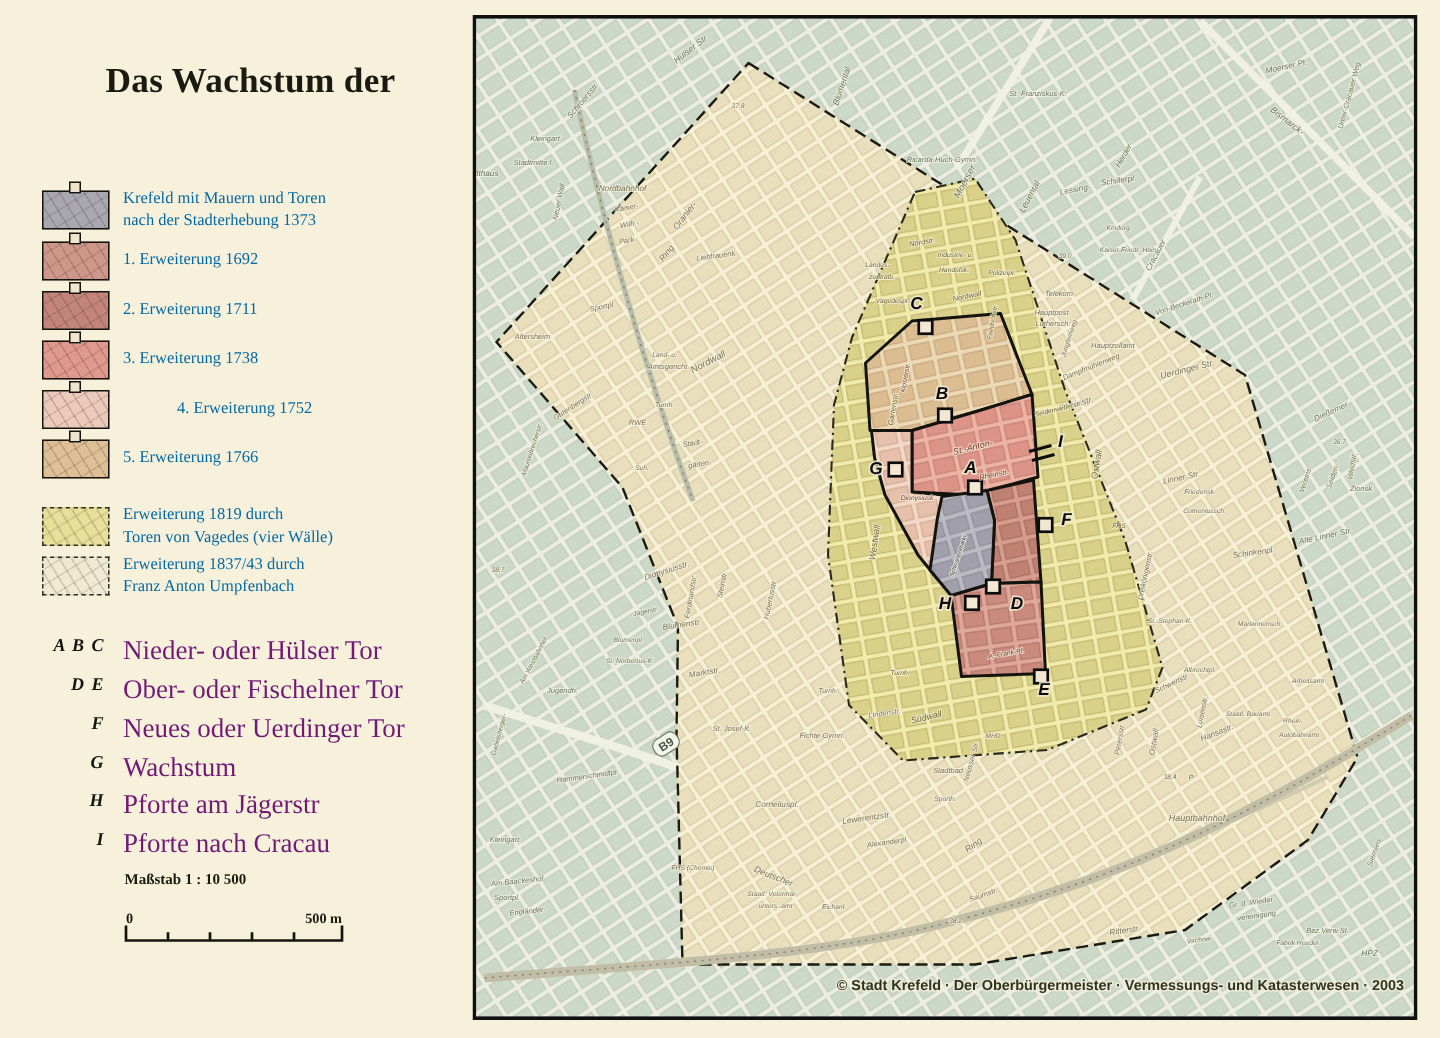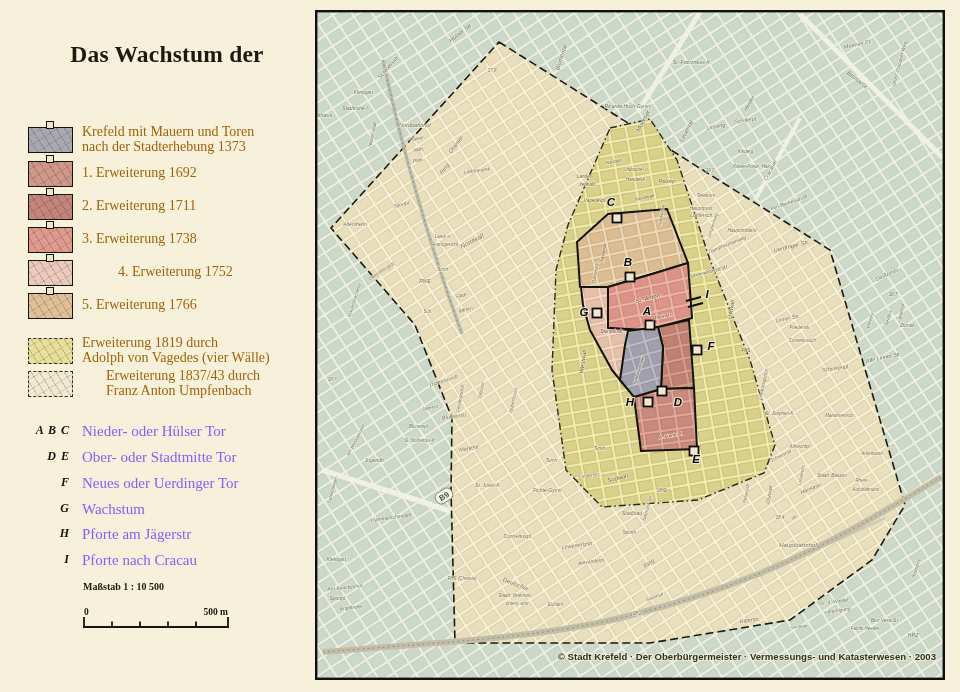--- a/index.html
+++ b/index.html
@@ -10,24 +10,24 @@
          font-size:23.5px;line-height:29px;font-weight:bold;color:#1a1a10;letter-spacing:.2px;}
   .leg-row{position:absolute;left:0;width:315px;}
   .swatch{position:absolute;left:28px;width:45px;height:26px;box-sizing:border-box;
           border:1.7px solid #14140f;
           background-image:
             repeating-linear-gradient(58deg, rgba(50,35,25,.20) 0 1px, transparent 1px 7px),
             repeating-linear-gradient(-32deg, rgba(50,35,25,.15) 0 1px, transparent 1px 9px);}
   .swatch.dashed{border:1.6px dashed #2e2e24;}
   .nub{position:absolute;top:-7.5px;left:17px;width:8px;height:8px;box-sizing:border-box;
        border:1.6px solid #14140f;background:#efe5cf;}
-  .leg-label{position:absolute;left:82px;font-size:14px;line-height:14.5px;color:#a16207;}
+  .leg-label{position:absolute;left:82px;font-size:11px;line-height:14.5px;color:#0369a1;}
   .gate-letters{position:absolute;left:20px;width:50px;text-align:right;
                 font-style:italic;font-weight:bold;font-size:12px;color:#14140f;letter-spacing:1px;}
-  .gate-label{position:absolute;left:82px;font-size:15px;color:#8b5cf6;}
+  .gate-label{position:absolute;left:82px;font-size:18px;color:#701a75;}
   #scale-label{position:absolute;left:83px;top:581px;font-size:10px;font-weight:bold;color:#1a1a10;}
   #scalebar{position:absolute;left:80px;top:606px;}
   
   #map-svg{position:absolute;left:315px;top:10px;}
   #map-svg text{font-family:"Liberation Sans",sans-serif;}
   .maplabel{paint-order:stroke;stroke:rgba(247,243,226,.70);stroke-width:1.2px;}
   .gate-letter{font-family:"Liberation Serif",serif;font-weight:bold;font-style:italic;
                fill:#0a0a0a;paint-order:stroke;stroke:rgba(243,235,211,.85);stroke-width:2.2px;}
   #copyright{font-family:"Liberation Serif",serif;font-weight:bold;
              paint-order:stroke;stroke:rgba(240,239,222,.75);stroke-width:2px;}
@@ -88,37 +88,37 @@
           <span class="nub"></span>
         </div>
         <div class="leg-label" style="top: 5px;">
           <div>5. Erweiterung 1766</div>
         </div>
       </div>
       <div class="leg-row" style="top: 338px;">
         <div class="swatch dashed" style="background-color: rgb(231, 223, 154);"></div>
         <div class="leg-label" style="top: -2px;">
           <div>Erweiterung 1819 durch</div>
-          <div>Adolph von Vagedes (vier Wälle)</div>
+          <div>Toren von Vagedes (vier Wälle)</div>
         </div>
       </div>
       <div class="leg-row" style="top: 371px;">
         <div class="swatch dashed" style="background-color: rgb(240, 234, 210);"></div>
-        <div class="leg-label" style="top: -2px; margin-left: 24px;">
+        <div class="leg-label" style="top: -2px;">
           <div>Erweiterung 1837/43 durch</div>
           <div>Franz Anton Umpfenbach</div>
         </div>
       </div>
       <div class="leg-row" style="top: 423px;">
         <div class="gate-letters">A B C</div>
         <div class="gate-label">Nieder- oder Hülser Tor</div>
       </div>
       <div class="leg-row" style="top: 449px;">
         <div class="gate-letters">D E</div>
-        <div class="gate-label">Ober- oder Stadtmitte Tor</div>
+        <div class="gate-label">Ober- oder Fischelner Tor</div>
       </div>
       <div class="leg-row" style="top: 475px;">
         <div class="gate-letters">F</div>
         <div class="gate-label">Neues oder Uerdinger Tor</div>
       </div>
       <div class="leg-row" style="top: 501px;">
         <div class="gate-letters">G</div>
         <div class="gate-label">Wachstum</div>
       </div>
       <div class="leg-row" style="top: 526px;">

